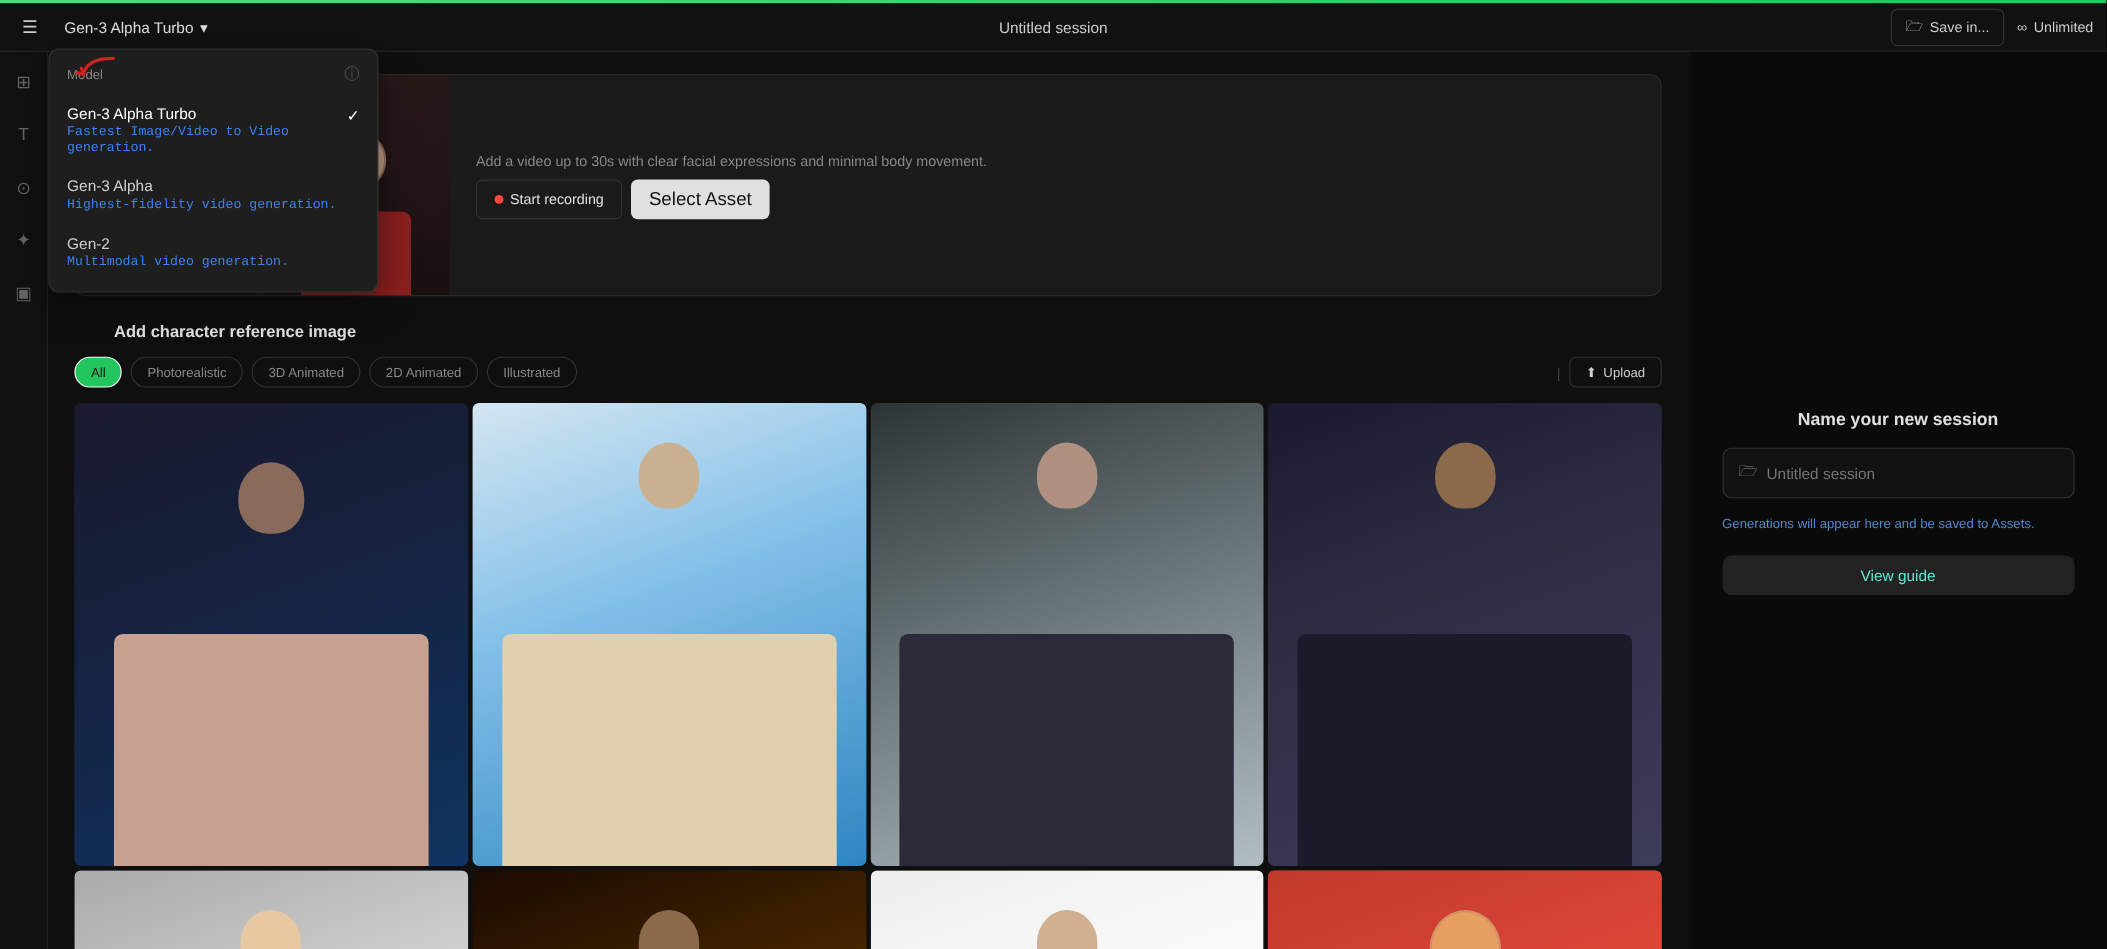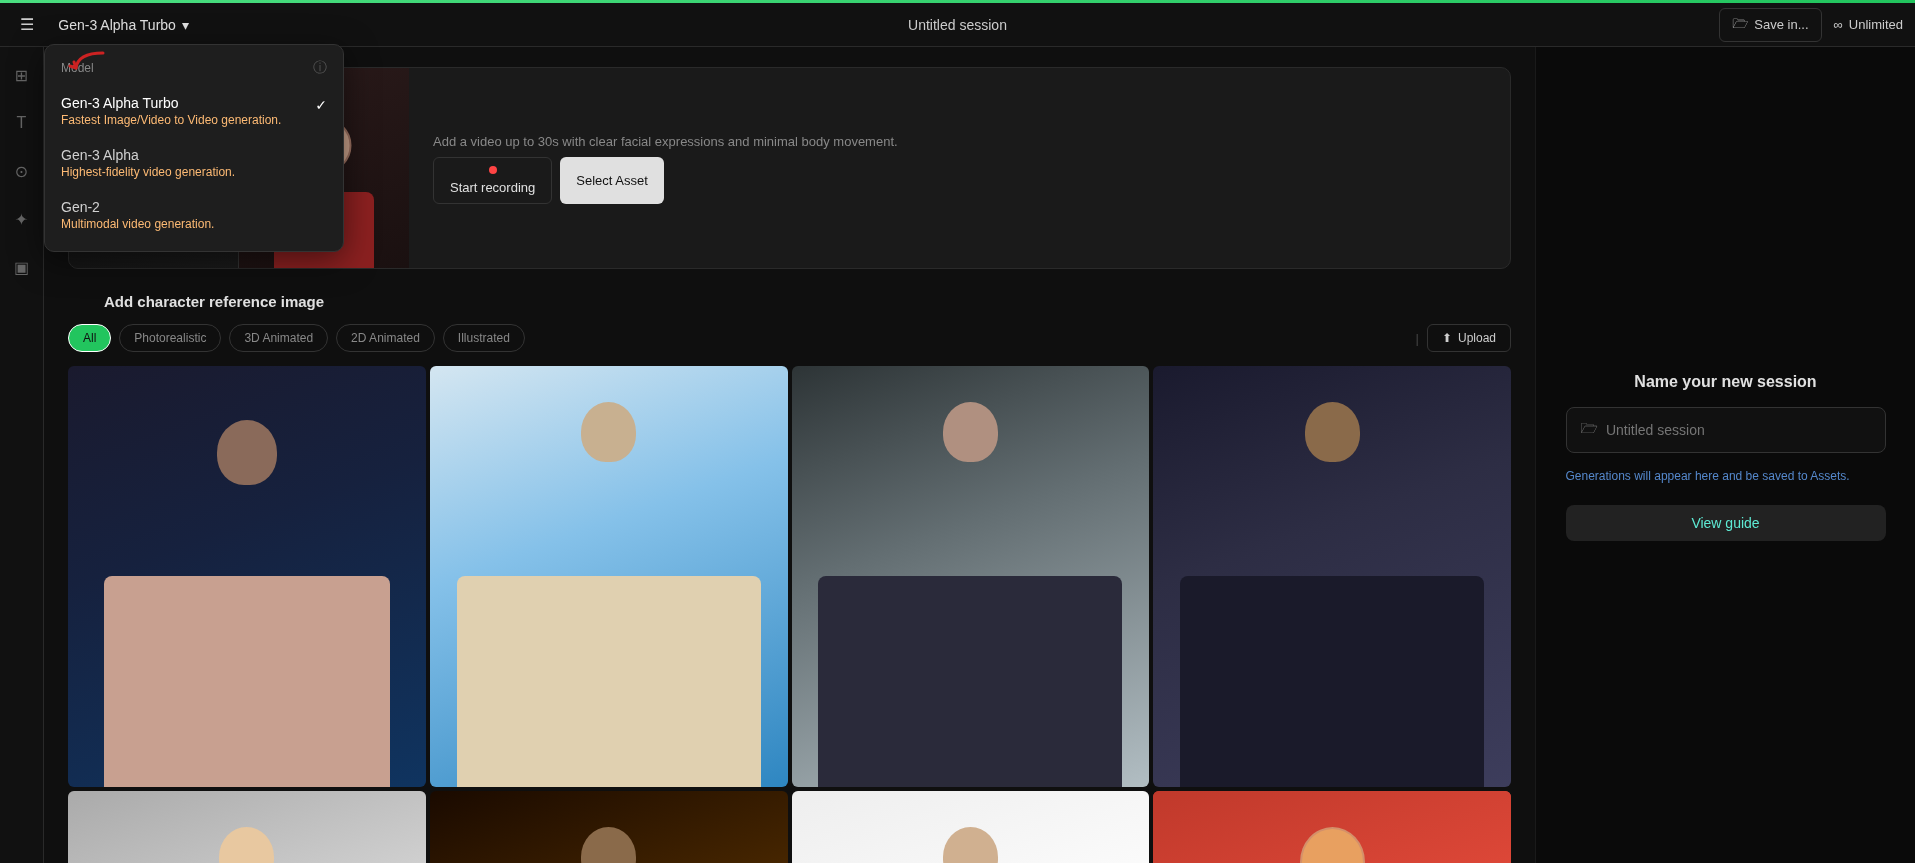--- a/index.html
+++ b/index.html
@@ -189,36 +189,35 @@
       display: flex;
       align-items: center;
       gap: 6px;
       background: #1a1a1a;
       border: 1px solid #333;
       color: #e0e0e0;
       padding: 8px 16px;
       border-radius: 6px;
       cursor: pointer;
       font-size: 13px;
-      flex-direction: column;
     }
     .btn-record .dot {
       width: 8px;
       height: 8px;
       border-radius: 50%;
       background: #ff4444;
     }
     .btn-select {
       background: #e0e0e0;
       border: none;
       color: #111;
       padding: 8px 16px;
       border-radius: 6px;
       cursor: pointer;
-      font-size: 13px;
+      font-size: 17px;
       font-weight: 500;
     }
 
     
     .char-section {
       margin-top: 4px;
     }
     .char-section h3 {
       font-size: 15px;
       font-weight: 600;
@@ -391,21 +390,22 @@
     }
     .dropdown-item.selected .item-name { color: #fff; }
     .item-name {
       font-size: 14px;
       font-weight: 500;
       color: #d0d0d0;
       margin-bottom: 2px;
     }
     .item-desc {
       font-size: 12px;
-      color: #fdba74;
+      color: #3b82f6;
+      font-family: Liberation Mono, monospace;
     }
     .item-check {
       color: #fff;
       font-size: 14px;
       margin-top: 2px;
     }
 
     
     .main-panel::-webkit-scrollbar { width: 4px; }
     .main-panel::-webkit-scrollbar-track { background: transparent; }

